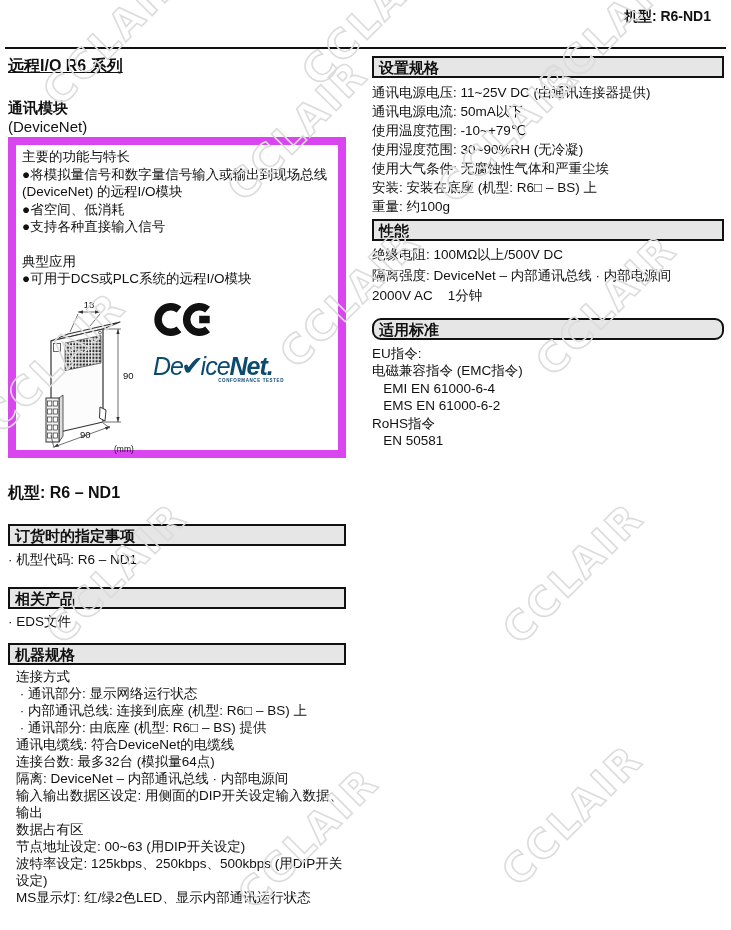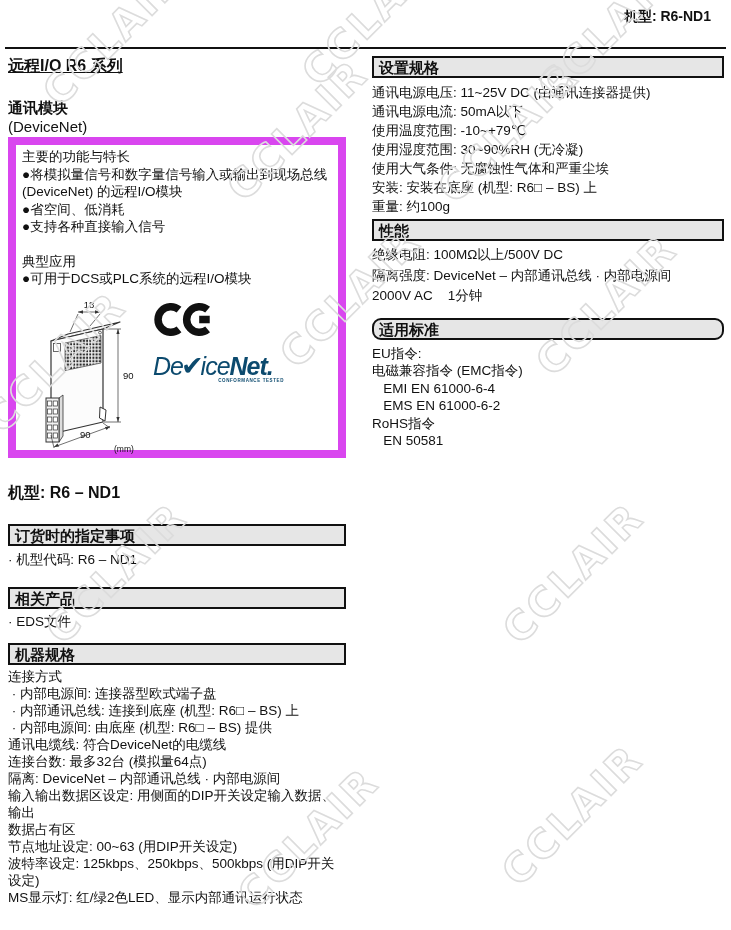--- a/index.html
+++ b/index.html
@@ -19,21 +19,21 @@
   .series-title{font-size:16px;font-weight:bold;line-height:20px;text-decoration:underline;}
   .module-title{margin-top:20px;font-size:15px;font-weight:bold;line-height:24px;}
   .module-sub{font-size:15px;line-height:14px;}
   
   .sechdr{border:2px solid #111;background:#e6e6e6;font-weight:bold;font-size:15px;
           padding:1px 5px;height:22px;box-sizing:border-box;line-height:18px;}
   
   .tline{font-size:13.5px;line-height:17.5px;white-space:pre-wrap;}
   .set-lines .tline{line-height:19px;}
   .perf-lines .tline{line-height:20.5px;}
-  .machine-lines .tline{line-height:17px;}
+  .machine-lines .tline{line-height:17px;margin-left:8px;}
   .set-lines,.perf-lines,.stand-lines{margin-top:5px;}
   .perf-lines{margin-top:4px;}
   .hdr-perf{margin-top:3px;}
   .hdr-stand{margin-top:11px;border-radius:9px;}
   
   .feat-box{margin-top:3px;border:8px solid #d946ef;padding:3px 6px;height:321px;
             box-sizing:border-box;position:relative;background:transparent;}
   .feat-gap{height:17px;}
   .model-heading{margin-top:25px;font-size:16px;font-weight:bold;line-height:20px;}
   .hdr-order{margin-top:21px;}
@@ -178,23 +178,23 @@
     </div>
     <div class="related-lines">
       <div class="tline">· EDS文件</div>
     </div>
 
     <div class="sechdr hdr-machine">
       <span>机器规格</span>
     </div>
     <div class="machine-lines">
       <div class="tline">连接方式</div>
-      <div class="tline"> · 内部电源间: 连接器型欧式端子盘</div>
+      <div class="tline"> · 通讯部分: 显示网络运行状态</div>
       <div class="tline"> · 内部通讯总线: 连接到底座 (机型: R6□ – BS) 上</div>
-      <div class="tline"> · 内部电源间: 由底座 (机型: R6□ – BS) 提供</div>
+      <div class="tline"> · 通讯部分: 由底座 (机型: R6□ – BS) 提供</div>
       <div class="tline">通讯电缆线: 符合DeviceNet的电缆线</div>
       <div class="tline">连接台数: 最多32台 (模拟量64点)</div>
       <div class="tline">隔离: DeviceNet – 内部通讯总线 · 内部电源间</div>
       <div class="tline">输入输出数据区设定: 用侧面的DIP开关设定输入数据、输出</div>
       <div class="tline">数据占有区</div>
       <div class="tline">节点地址设定: 00~63 (用DIP开关设定)</div>
       <div class="tline">波特率设定: 125kbps、250kbps、500kbps (用DIP开关设定)</div>
       <div class="tline">MS显示灯: 红/绿2色LED、显示内部通讯运行状态</div>
 
     </div>

